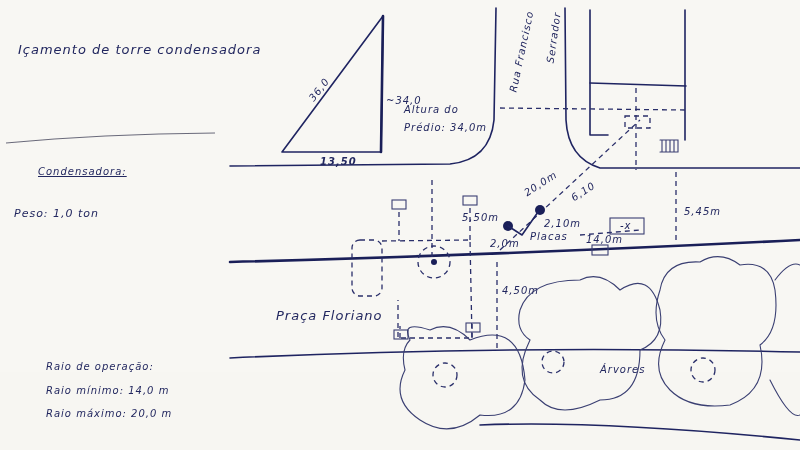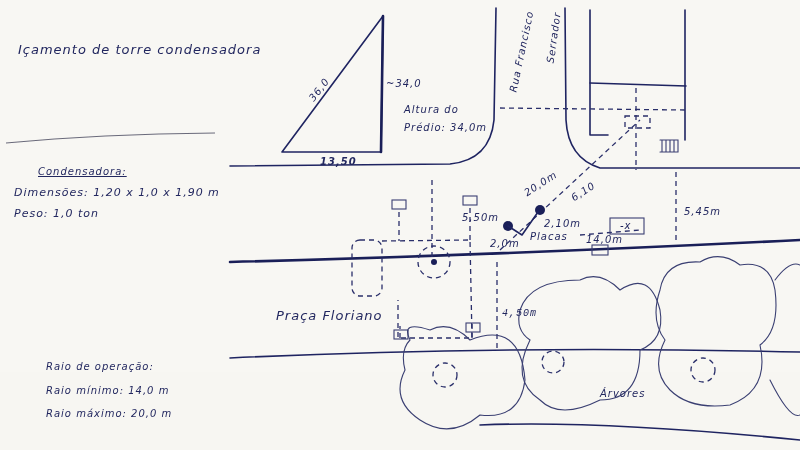--- a/index.html
+++ b/index.html
@@ -69,41 +69,40 @@
     <circle class="dash" cx="445" cy="375" r="12"></circle>
     <path class="ink-thin" d="M520 310 Q 530 280 580 280 Q 600 270 620 290 Q 650 270 660 310 Q 665 340 640 350 Q 640 400 600 400 Q 560 420 540 400 Q 510 380 530 340 Q 515 330 520 310"></path>
     <circle class="dash" cx="553" cy="362" r="11"></circle>
     <path class="ink-thin" d="M660 290 Q 665 260 700 262 Q 720 250 740 265 Q 770 260 775 290 Q 780 330 760 345 Q 770 390 730 405 Q 690 410 670 390 Q 650 370 665 340 Q 650 320 660 290"></path>
     <circle class="dash" cx="703" cy="370" r="12"></circle>
     <path class="ink-thin" d="M775 280 Q 790 260 800 265 M770 380 Q 790 420 800 415"></path>
   </svg>
 
   <div class="txt lg" style="left:18px;top:42px;">Içamento de torre condensadora</div>
   <div class="txt sm" style="left:38px;top:166px;text-decoration:underline;">Condensadora:</div>
-  <div class="txt md" style="left:14px;top:186px;">Dimensões: 1,20 x 1,0 x 1,90 m</div>
   <div class="txt md" style="left:14px;top:207px;">Peso: 1,0 ton</div>
   <div class="txt sm" style="left:46px;top:361px;">Raio de operação:</div>
   <div class="txt sm" style="left:46px;top:385px;">Raio mínimo: 14,0 m</div>
   <div class="txt sm" style="left:46px;top:408px;">Raio máximo: 20,0 m</div>
 
   <div class="txt sm" style="left:306px;top:84px;transform:rotate(-52deg);">36,0</div>
-  <div class="txt sm" style="left:386px;top:78px;">~34,0</div>
+  <div class="txt sm" style="left:386px;top:95px;">~34,0</div>
   <div class="txt sm" style="left:320px;top:156px;font-weight:bold;">13,50</div>
   <div class="txt sm" style="left:404px;top:104px;">Altura do</div>
   <div class="txt sm" style="left:404px;top:122px;">Prédio: 34,0m</div>
 
   <div class="txt sm" style="left:480px;top:46px;transform:rotate(-78deg);">Rua Francisco</div>
   <div class="txt sm" style="left:528px;top:32px;transform:rotate(-82deg);">Serrador</div>
 
   <div class="txt sm" style="left:462px;top:212px;">5,50m</div>
   <div class="txt sm" style="left:490px;top:238px;">2,0m</div>
-  <div class="txt sm" style="left:502px;top:308px;font-family:Liberation Mono, monospace;">4,50m</div>
+  <div class="txt sm" style="left:502px;top:285px;">4,50m</div>
   <div class="txt sm" style="left:522px;top:178px;transform:rotate(-33deg);">20,0m</div>
   <div class="txt sm" style="left:570px;top:186px;transform:rotate(-33deg);">6,10</div>
   <div class="txt sm" style="left:544px;top:218px;text-align:center;">2,10m</div>
   <div class="txt sm" style="left:530px;top:231px;">Placas</div>
   <div class="txt sm" style="left:586px;top:234px;">14,0m</div>
   <div class="txt sm" style="left:620px;top:220px;">-x</div>
   <div class="txt sm" style="left:684px;top:206px;">5,45m</div>
 
   <div class="txt lg" style="left:276px;top:308px;">Praça Floriano</div>
-  <div class="txt sm" style="left:600px;top:364px;margin-top:24px;">Árvores</div>
+  <div class="txt sm" style="left:600px;top:364px;">Árvores</div>
 </div>
 
 </body></html>

